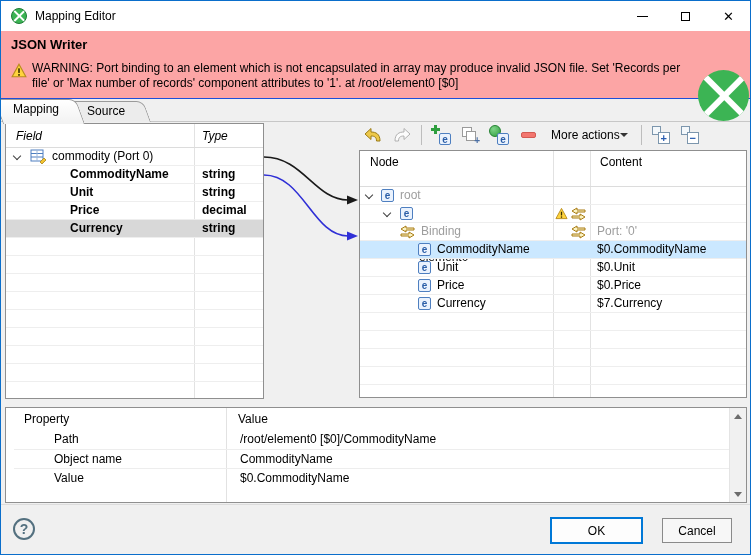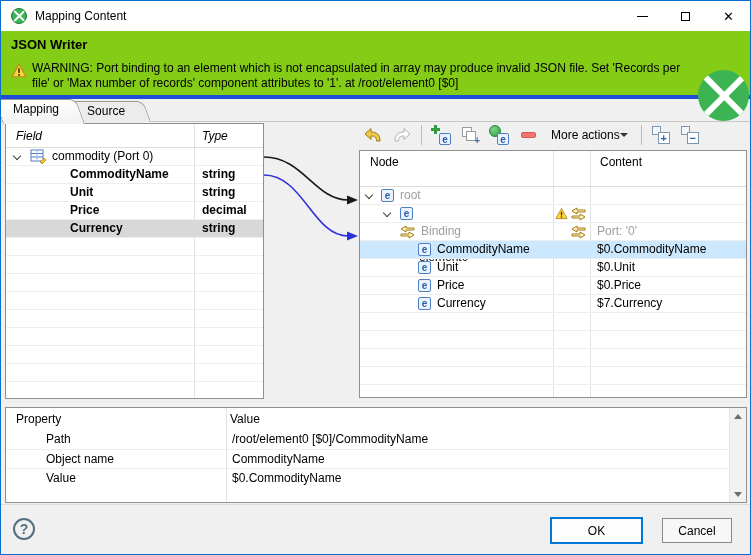--- a/index.html
+++ b/index.html
@@ -17,22 +17,22 @@
   .clover::after  { width:11%; height:130%; transform:translate(-50%,-50%) rotate(-45deg); }
   .app-icon { position:absolute; left:10px; top:7px; width:16px; height:16px; border:1px solid #1d7a36; }
   .win-title { position:absolute; left:34px; top:8px; font-size:12px; }
   .win-controls { position:absolute; right:0; top:0; height:30px; display:flex; }
   .wc { width:43px; height:30px; display:flex; align-items:center; justify-content:center; cursor:default; }
   .glyph-min { width:11px; height:1px; background:#000; display:block; }
   .glyph-max { width:9px; height:9px; border:1px solid #000; display:block; }
   .wc-close { font-size:13px; }
 
   
-  .header { position:absolute; top:30px; left:0; right:0; height:68px; background:#84cc16;
-            border-bottom:4px solid #1d4ed8; }
+  .header { position:absolute; top:30px; left:0; right:0; height:68px; background:#fca5a5;
+            border-bottom:1px solid #1d4ed8; }
   .hdr-title { position:absolute; left:10px; top:6px; font-size:13px; font-weight:bold; }
   .warn-icon { position:absolute; left:10px; top:32px; }
   .warn-text { position:absolute; left:31px; top:30px; width:652px; line-height:15px; }
   .logo-big { position:absolute; left:697px; top:39px; width:51px; height:51px; }
 
   
   .tabstrip { position:absolute; top:98px; left:2px; height:23px; display:flex; align-items:flex-end; z-index:3; }
   .tab { position:relative; height:21px; padding:3px 26px 0 10px; cursor:default; }
   .tab::before { content:''; position:absolute; inset:0; border:1px solid #9a9a9a; border-bottom:none;
                  border-radius:2px 7px 0 0; transform:skewX(20deg); transform-origin:bottom left;
@@ -97,21 +97,21 @@
   .rtable .thead { height:36px; }
   .rtable .vline.v1 { left:193px; }
   .rtable .vline.v2 { left:230px; }
   .rtable .h-node { position:absolute; left:10px; top:4px; }
   .rtable .h-content { position:absolute; left:240px; top:4px; }
   .row.sel-blue { background:#cbe8ff; }
   .rtable .content { position:absolute; left:237px; }
   .badge { position:absolute; top:2px; }
 
   
-  .ptable { left:4px; top:406px; width:742px; height:96px; }
+  .ptable { left:4px; top:406px; width:742px; height:96px;padding-left:8px; }
   .ptable .thead { height:22px; border-bottom:none; }
   .ptable .vline { left:220px; }
   .ptable .h-prop { position:absolute; left:10px; top:4px; }
   .ptable .h-val { position:absolute; left:224px; top:4px; }
   .prow { position:relative; height:19px; line-height:18px; }
   .prow + .prow { border-top:1px solid #ededed; }
   .prow .pname { position:absolute; left:40px; }
   .prow .pval { position:absolute; left:226px; }
   .scrollbar { position:absolute; right:0; top:0; bottom:0; width:17px; background:#f1f1f1; border-left:1px solid #e4e4e4; }
   .sb-up, .sb-down { position:absolute; left:0; width:16px; height:16px; display:flex; align-items:center; justify-content:center; }
@@ -128,21 +128,21 @@
   .btn-ok { left:549px; top:12px; width:93px; height:27px; border:2px solid #0078d7; }
   .btn-cancel { left:661px; top:13px; width:70px; height:25px; border:1px solid #8a8a8a; background:#f7f7f7; }
 </style>
 </head>
 <body>
 
 <div class="window">
 
   <div class="titlebar">
     <span class="clover app-icon"></span>
-    <span class="win-title">Mapping Content</span>
+    <span class="win-title">Mapping Editor</span>
     <div class="win-controls">
       <div class="wc">
           <span class="glyph-min"></span>
         </div>
       <div class="wc">
           <span class="glyph-max"></span>
         </div>
       <div class="wc wc-close">✕</div>
     </div>
   </div>

